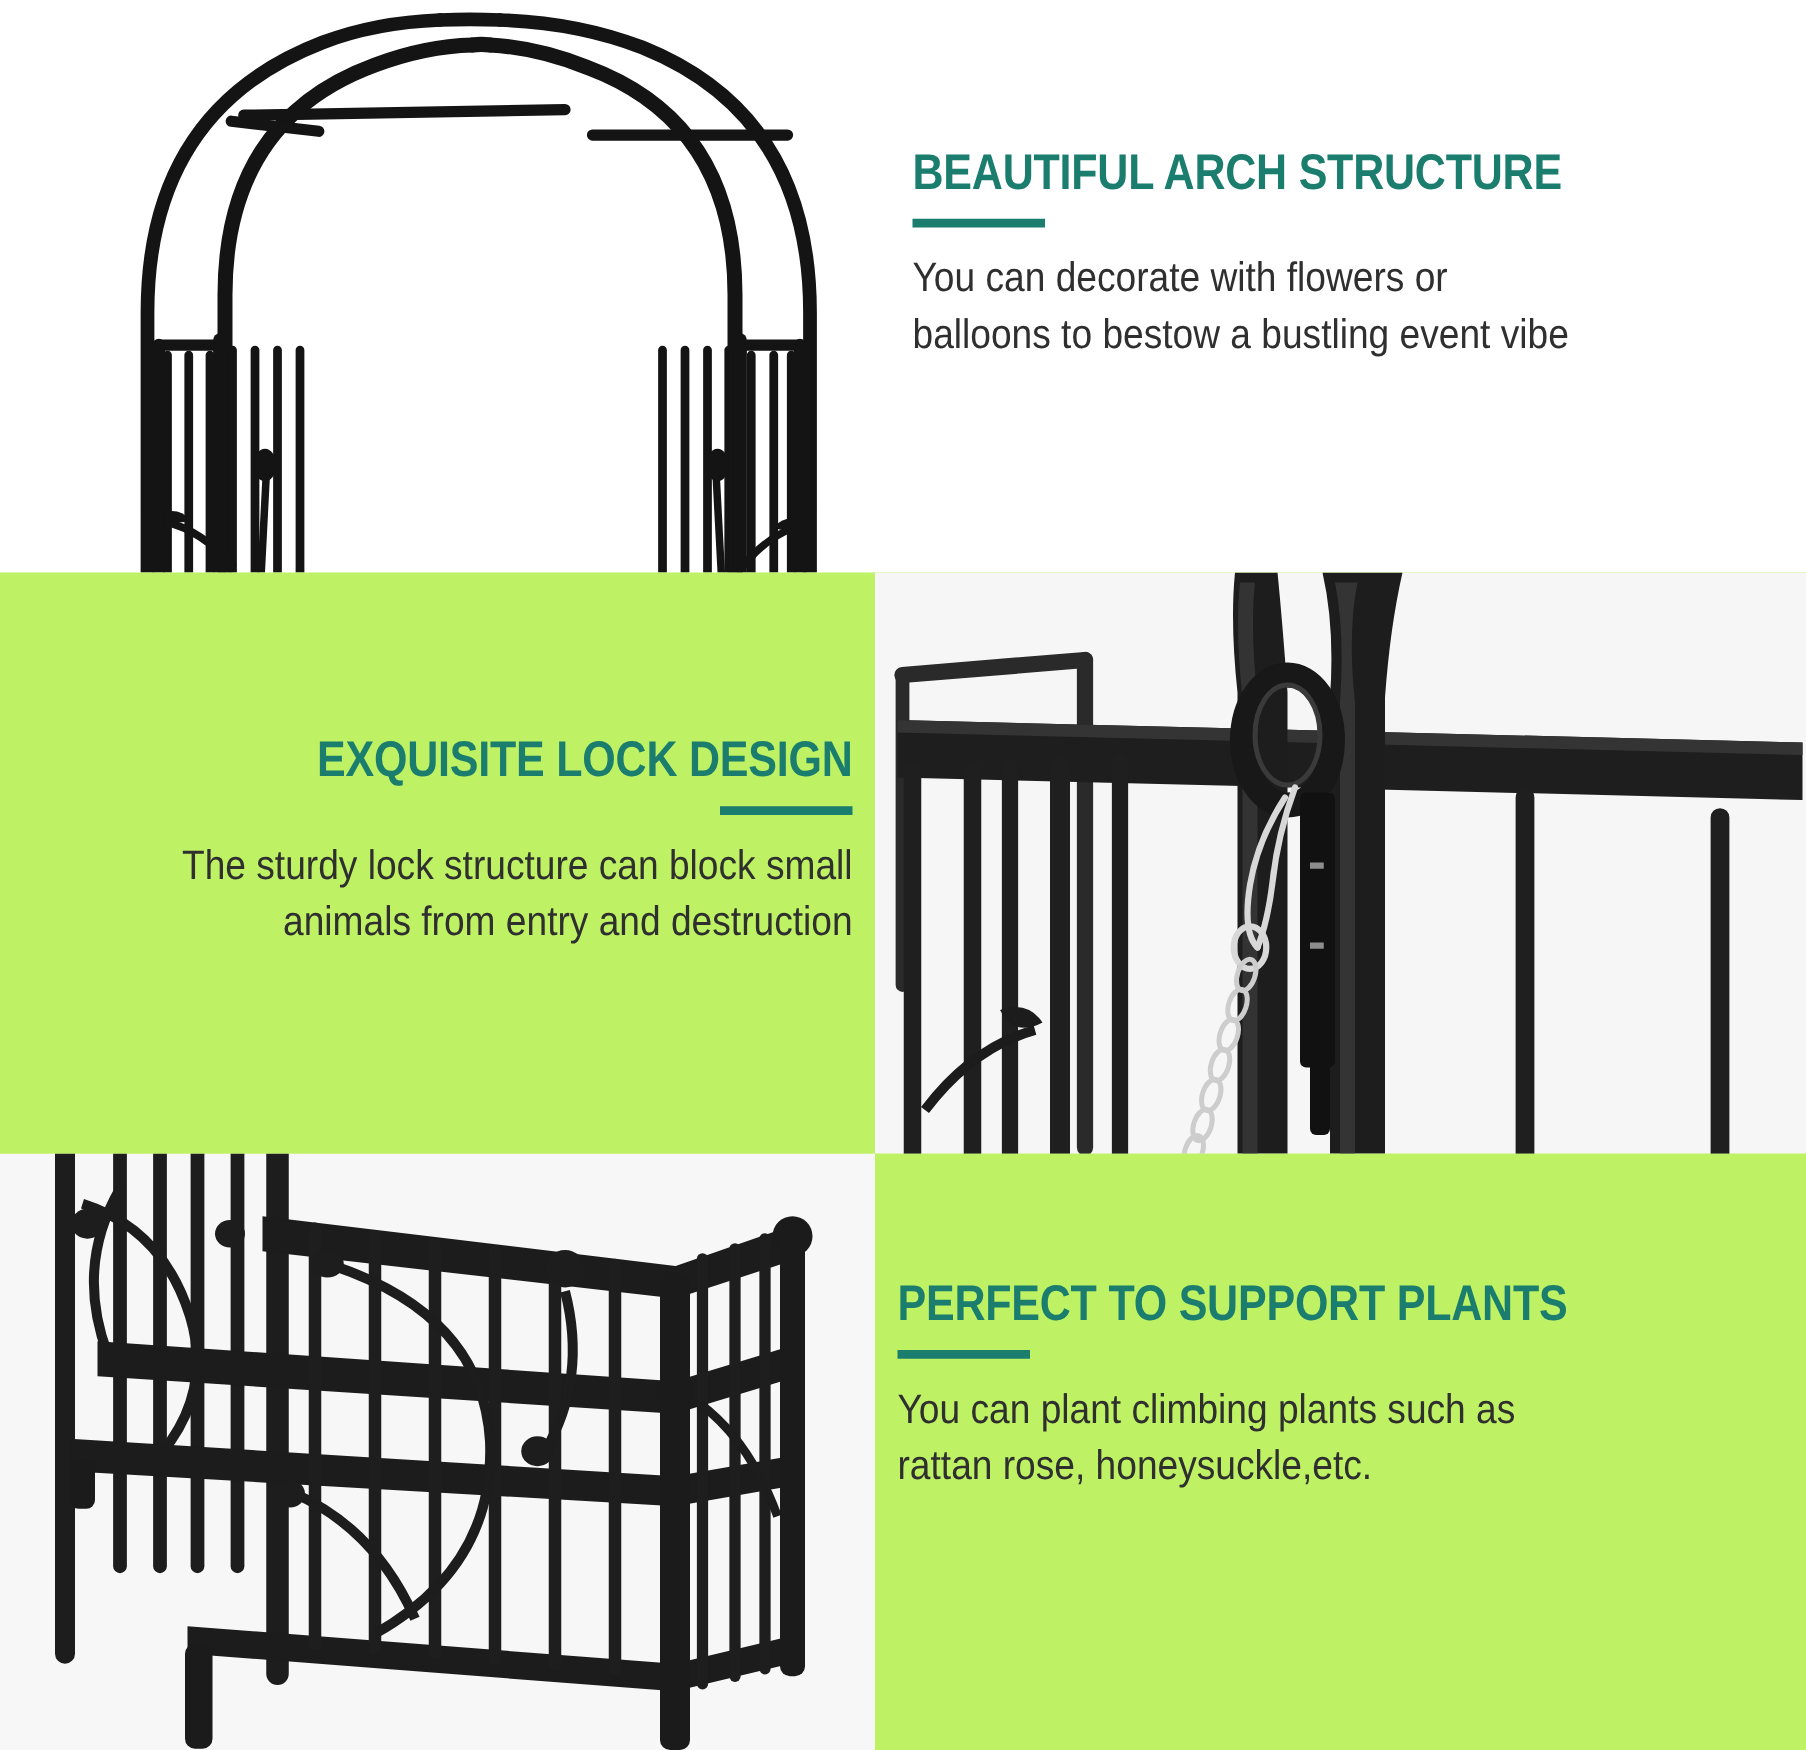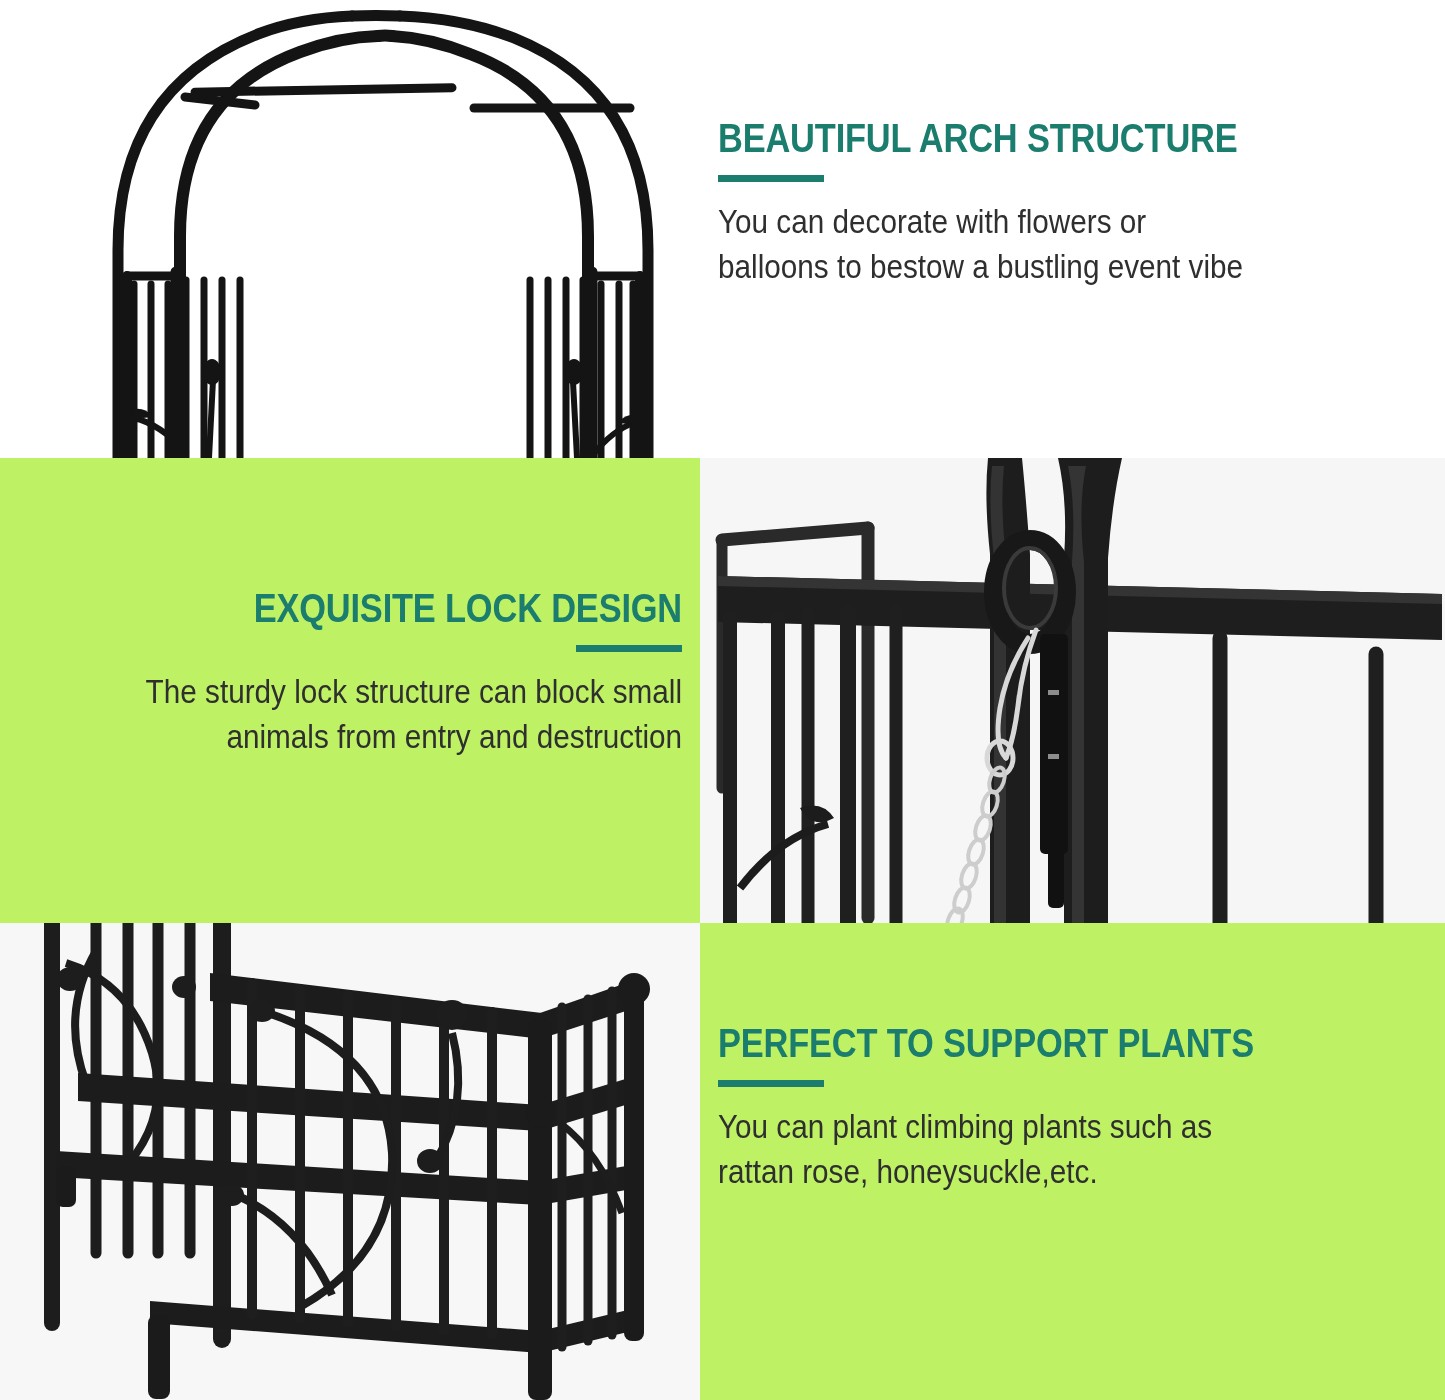--- a/index.html
+++ b/index.html
@@ -6,21 +6,21 @@
   body{
     width:1445px;height:1400px;
     background:#ffffff;
     font-family:"Liberation Sans","DejaVu Sans",sans-serif;
     overflow:hidden;
   }
   .infographic{position:relative;width:1445px;height:1400px;}
 
   
   .panel{position:absolute;left:0;width:1445px;display:flex;box-sizing:border-box;}
-  #panel-1{top:0;height:458px;background:#ffffff;}
+  #panel-1{top:0;height:458px;background:#ffffff;gap:12px;}
   #panel-2{top:458px;height:465px;background:#bef264;}
   #panel-3{top:923px;height:477px;background:#bef264;}
 
   .media{position:relative;flex:0 0 auto;height:100%;}
   .copy{position:relative;flex:0 0 auto;height:100%;}
 
   
   .copy-inner{position:absolute;}
   .heading{
     color:#1a7d6d;

